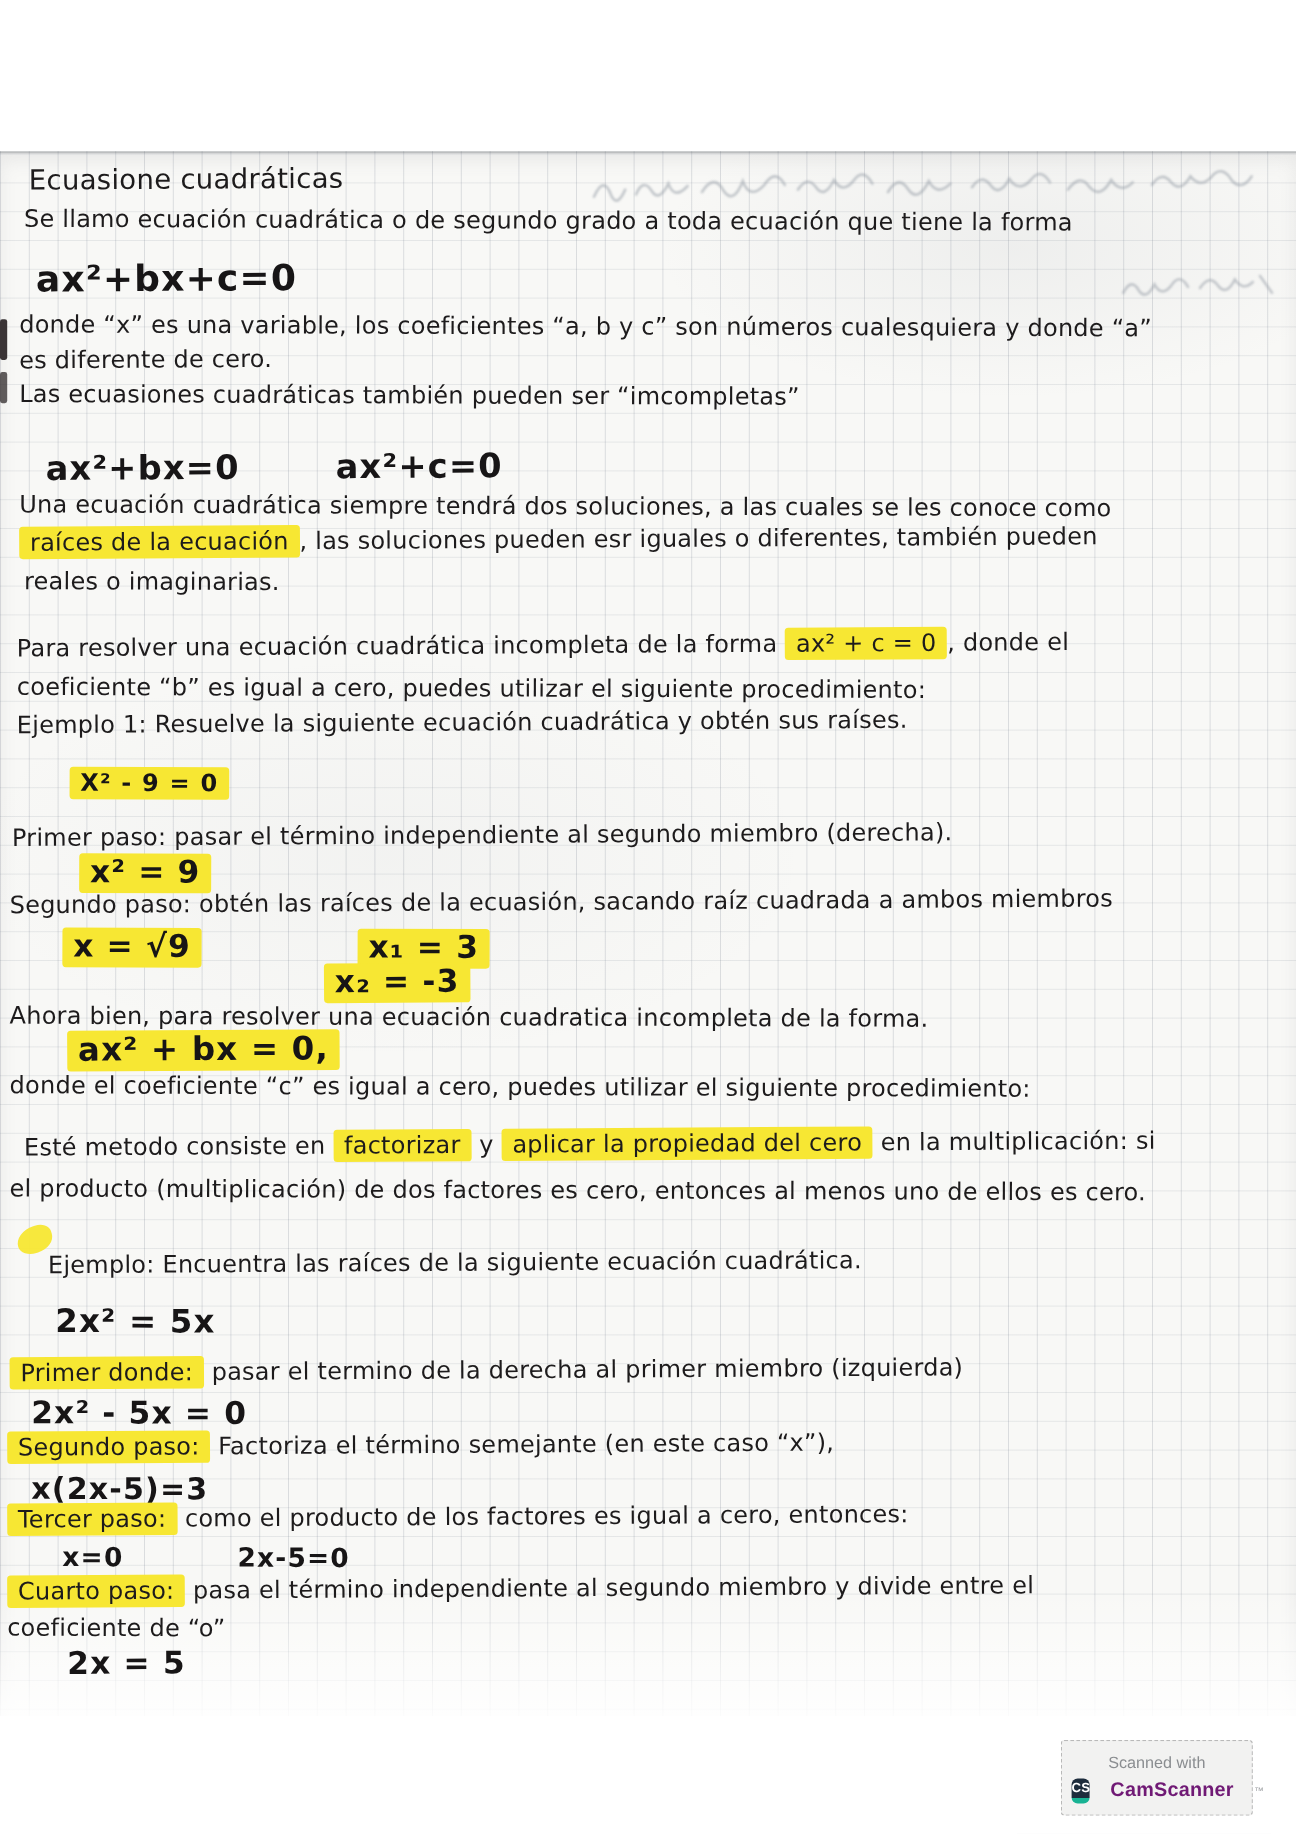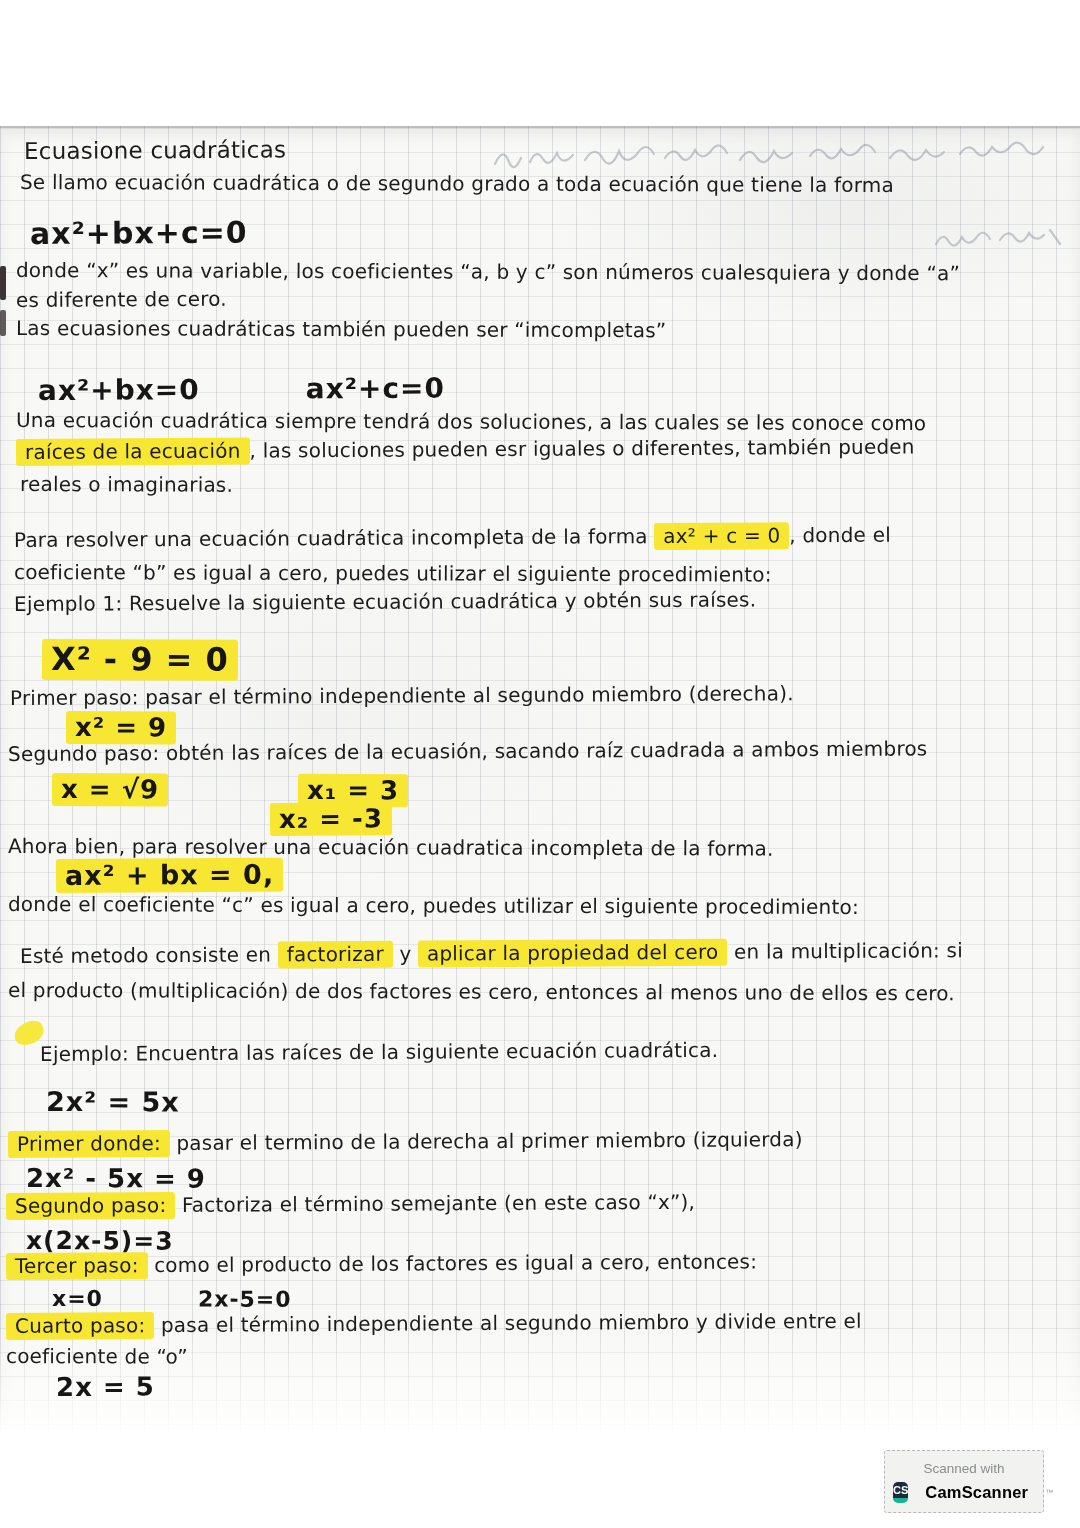--- a/index.html
+++ b/index.html
@@ -76,21 +76,21 @@
     font-family:"Liberation Sans", sans-serif;
   }
   .badge .scanned{color:#8a8d90;font-size:13.5px;margin-bottom:6px;}
   .brand-row{display:flex;align-items:center;justify-content:flex-start;gap:17px;}
   .cs-logo{
     width:21px;height:21px;border-radius:5px;
     background:linear-gradient(to top, #19b394 0%, #19b394 24%, #1d2c3c 24%);
     color:#ffffff;font-weight:bold;font-size:11px;line-height:17px;
     display:inline-block;text-align:center;
   }
-  .brand{color:#000000;font-size:16.5px;font-weight:bold;letter-spacing:0.2px;}
+  .brand{color:#701a75;font-size:16.5px;font-weight:bold;letter-spacing:0.2px;}
   .tm{color:#9a9da0;font-size:8px;vertical-align:top;line-height:10px;}
 </style>
 </head>
 <body>
 
 <div class="canvas">
 
   <div class="paper">
     <div class="paper-shade"></div>
 
@@ -118,42 +118,42 @@
 
   <div class="hl-mark"></div>
 
   <div id="lines-root">
       <div class="line" style="top: 138px; left: 24px; font-size: 23px;"><span>Ecuasione cuadráticas</span></div>
       <div class="line" style="top: 170px; left: 20px;"><span>Se llamo ecuación cuadrática o de segundo grado a toda ecuación que tiene la forma</span></div>
       <div class="line eq" style="top: 216px; left: 30px; font-size: 30px;"><span>ax²+bx+c=0</span></div>
       <div class="line" style="top: 258px; left: 16px;"><span>donde “x” es una variable, los coeficientes “a, b y c” son números cualesquiera y donde “a”</span></div>
       <div class="line" style="top: 288px; left: 16px;"><span>es diferente de cero.</span></div>
       <div class="line" style="top: 316px; left: 16px;"><span>Las ecuasiones cuadráticas también pueden ser “imcompletas”</span></div>
-      <div class="line eq" style="top: 374px; left: 38px; font-size: 28px;"><span>ax²+bx=0</span><span style="margin-left: 106px;">ax²+c=0</span></div>
+      <div class="line eq" style="top: 374px; left: 38px; font-size: 28px;"><span>ax²+bx=0</span><span style="margin-left: 80px;">ax²+c=0</span></div>
       <div class="line" style="top: 408px; left: 16px;"><span>Una ecuación cuadrática siempre tendrá dos soluciones, a las cuales se les conoce como</span></div>
       <div class="line" style="top: 440px; left: 16px;"><span class="hl">raíces de la ecuación</span><span>, las soluciones pueden esr iguales o diferentes, también pueden</span></div>
       <div class="line" style="top: 472px; left: 20px;"><span>reales o imaginarias.</span></div>
       <div class="line" style="top: 528px; left: 14px;"><span>Para resolver una ecuación cuadrática incompleta de la forma </span><span class="hl">ax² + c = 0</span><span>, donde el</span></div>
       <div class="line" style="top: 560px; left: 14px;"><span>coeficiente “b” es igual a cero, puedes utilizar el siguiente procedimiento:</span></div>
       <div class="line" style="top: 592px; left: 14px;"><span>Ejemplo 1: Resuelve la siguiente ecuación cuadrática y obtén sus raíses.</span></div>
-      <div class="line eq" style="top: 640px; left: 42px; font-size: 32px;"><span class="hl">X² - 9 = 0</span></div>
+      <div class="line eq" style="top: 640px; left: 58px; font-size: 20px;"><span class="hl">X² - 9 = 0</span></div>
       <div class="line" style="top: 686px; left: 10px;"><span>Primer paso: pasar el término independiente al segundo miembro (derecha).</span></div>
       <div class="line eq" style="top: 712px; left: 42px; font-size: 26px; padding-left: 24px;"><span class="hl">x² = 9</span></div>
       <div class="line" style="top: 742px; left: 8px;"><span>Segundo paso: obtén las raíces de la ecuasión, sacando raíz cuadrada a ambos miembros</span></div>
       <div class="line eq" style="top: 774px; left: 52px; font-size: 26px;"><span class="hl">x = √9</span><span class="hl" style="margin-left: 130px;">x₁ = 3</span></div>
       <div class="line eq" style="top: 804px; left: 270px; font-size: 26px;"><span class="hl">x₂ = -3</span></div>
       <div class="line" style="top: 834px; left: 8px;"><span>Ahora bien, para resolver una ecuación cuadratica incompleta de la forma.</span></div>
       <div class="line eq" style="top: 860px; left: 56px; font-size: 27px;"><span class="hl">ax² + bx = 0,</span></div>
       <div class="line" style="top: 892px; left: 8px;"><span>donde el coeficiente “c” es igual a cero, puedes utilizar el siguiente procedimiento:</span></div>
       <div class="line" style="top: 944px; left: 20px;"><span>Esté metodo consiste en </span><span class="hl">factorizar</span><span> y </span><span class="hl">aplicar la propiedad del cero</span><span> en la multiplicación: si</span></div>
       <div class="line" style="top: 978px; left: 8px;"><span>el producto (multiplicación) de dos factores es cero, entonces al menos uno de ellos es cero.</span></div>
       <div class="line" style="top: 1042px; left: 40px;"><span>Ejemplo: Encuentra las raíces de la siguiente ecuación cuadrática.</span></div>
       <div class="line eq" style="top: 1086px; left: 46px; font-size: 27px;"><span>2x² = 5x</span></div>
       <div class="line" style="top: 1132px; left: 8px;"><span class="hl">Primer donde:</span><span> pasar el termino de la derecha al primer miembro (izquierda)</span></div>
-      <div class="line eq" style="top: 1163px; left: 26px; font-size: 26px;"><span>2x² - 5x = 9</span></div>
+      <div class="line eq" style="top: 1163px; left: 26px; font-size: 26px;"><span>2x² - 5x = 0</span></div>
       <div class="line" style="top: 1194px; left: 6px;"><span class="hl">Segundo paso:</span><span> Factoriza el término semejante (en este caso “x”),</span></div>
       <div class="line eq" style="top: 1226px; left: 26px; font-size: 25px;"><span>x(2x-5)=3</span></div>
       <div class="line" style="top: 1254px; left: 6px;"><span class="hl">Tercer paso:</span><span> como el producto de los factores es igual a cero, entonces:</span></div>
       <div class="line eq" style="top: 1286px; left: 52px; font-size: 22px;"><span>x=0</span><span style="margin-left: 95px;">2x-5=0</span></div>
       <div class="line" style="top: 1314px; left: 6px;"><span class="hl">Cuarto paso:</span><span> pasa el término independiente al segundo miembro y divide entre el</span></div>
       <div class="line" style="top: 1344px; left: 6px;"><span>coeficiente de “o”</span></div>
       <div class="line eq" style="top: 1372px; left: 56px; font-size: 26px;"><span>2x = 5</span></div>
     </div>
 
   <div class="badge">

